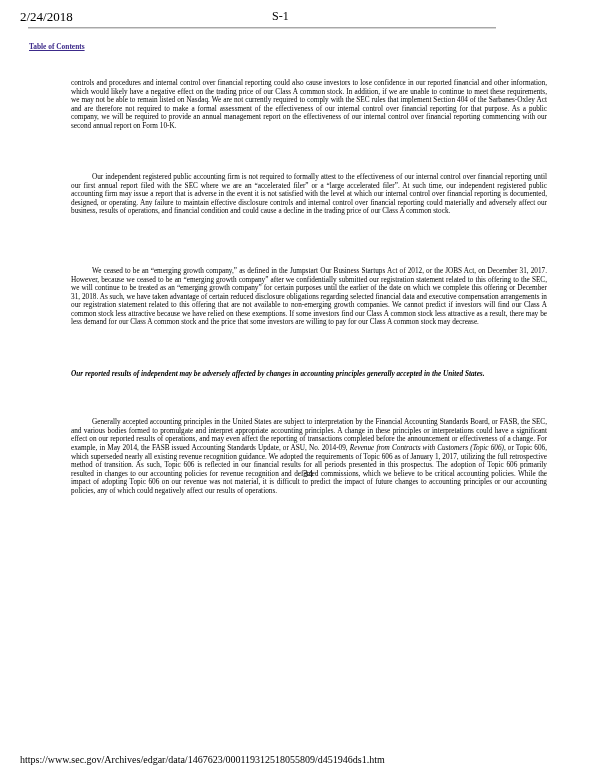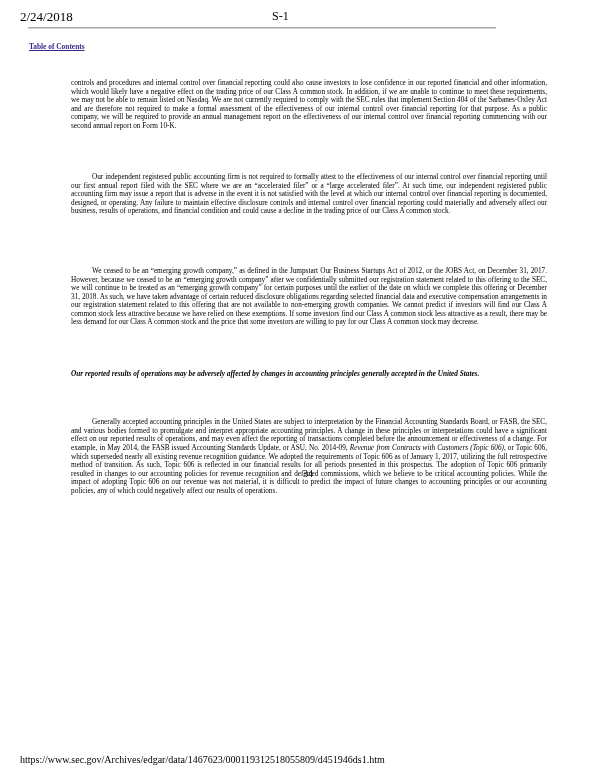--- a/index.html
+++ b/index.html
@@ -38,21 +38,21 @@
 <a class="toc-link">Table of Contents</a>
 
 <div class="content">
   <p>controls and procedures and internal control over financial reporting could also cause investors to lose confidence in our reported financial and other information, which would likely have a negative effect on the trading price of our Class A common stock. In addition, if we are unable to continue to meet these requirements, we may not be able to remain listed on Nasdaq. We are not currently required to comply with the SEC rules that implement Section 404 of the Sarbanes-Oxley Act and are therefore not required to make a formal assessment of the effectiveness of our internal control over financial reporting for that purpose. As a public company, we will be required to provide an annual management report on the effectiveness of our internal control over financial reporting commencing with our second annual report on Form 10-K.</p>
   <div class="gap-lg"></div>
   <p class="indent">Our independent registered public accounting firm is not required to formally attest to the effectiveness of our internal control over financial reporting until our first annual report filed with the SEC where we are an “accelerated filer” or a “large accelerated filer”. At such time, our independent registered public accounting firm may issue a report that is adverse in the event it is not satisfied with the level at which our internal control over financial reporting is documented, designed, or operating. Any failure to maintain effective disclosure controls and internal control over financial reporting could materially and adversely affect our business, results of operations, and financial condition and could cause a decline in the trading price of our Class A common stock.</p>
   <div class="gap-lg"></div>
   <div class="gap"></div>
   <p class="indent">We ceased to be an “emerging growth company,” as defined in the Jumpstart Our Business Startups Act of 2012, or the JOBS Act, on December 31, 2017. However, because we ceased to be an “emerging growth company” after we confidentially submitted our registration statement related to this offering to the SEC, we will continue to be treated as an “emerging growth company” for certain purposes until the earlier of the date on which we complete this offering or December 31, 2018. As such, we have taken advantage of certain reduced disclosure obligations regarding selected financial data and executive compensation arrangements in our registration statement related to this offering that are not available to non-emerging growth companies. We cannot predict if investors will find our Class A common stock less attractive because we have relied on these exemptions. If some investors find our Class A common stock less attractive as a result, there may be less demand for our Class A common stock and the price that some investors are willing to pay for our Class A common stock may decrease.</p>
   <div class="gap-lg"></div>
-  <p class="heading">Our reported results of operations may be adversely affected by changes in accounting principles generally accepted in the United States.</p>
+  <p class="heading">Our reported results of independent may be adversely affected by changes in accounting principles generally accepted in the United States.</p>
   <div class="gap"></div>
   <p class="indent"><span>Generally accepted accounting principles in the United States are subject to interpretation by the Financial Accounting Standards Board, or FASB, the SEC, and various bodies formed to promulgate and interpret appropriate accounting principles. A change in these principles or interpretations could have a significant effect on our reported results of operations, and may even affect the reporting of transactions completed before the announcement or effectiveness of a change. For example, in May 2014, the FASB issued Accounting Standards Update, or ASU, No. 2014-09, </span><span class="ital">Revenue from Contracts with Customers (Topic 606)</span><span>, or Topic 606, which superseded nearly all existing revenue recognition guidance. We adopted the requirements of Topic 606 as of January 1, 2017, utilizing the full retrospective method of transition. As such, Topic 606 is reflected in our financial results for all periods presented in this prospectus. The adoption of Topic 606 primarily resulted in changes to our accounting policies for revenue recognition and deferred commissions, which we believe to be critical accounting policies. While the impact of adopting Topic 606 on our revenue was not material, it is difficult to predict the impact of future changes to accounting principles or our accounting policies, any of which could negatively affect our results of operations.</span></p>
 </div>
 
 <div class="pagenum">34</div>
 
 <div class="footer-url">https://www.sec.gov/Archives/edgar/data/1467623/000119312518055809/d451946ds1.htm</div>
 <div class="footer-page">41/235</div>
 
 </body></html>

